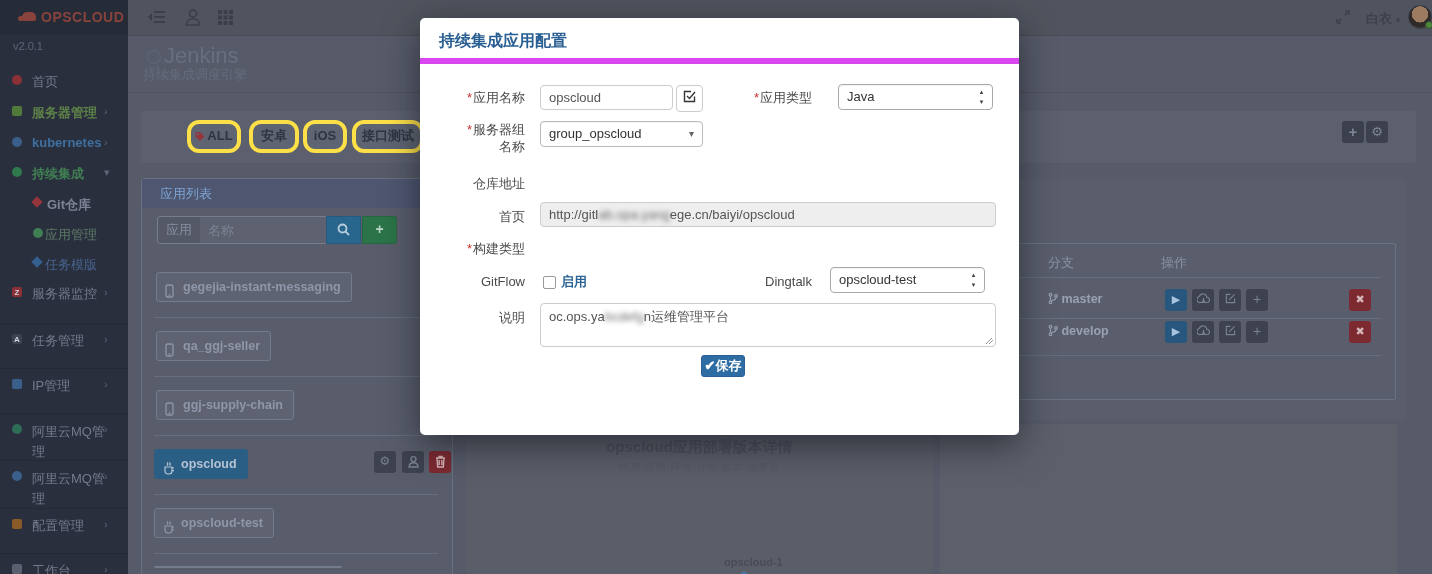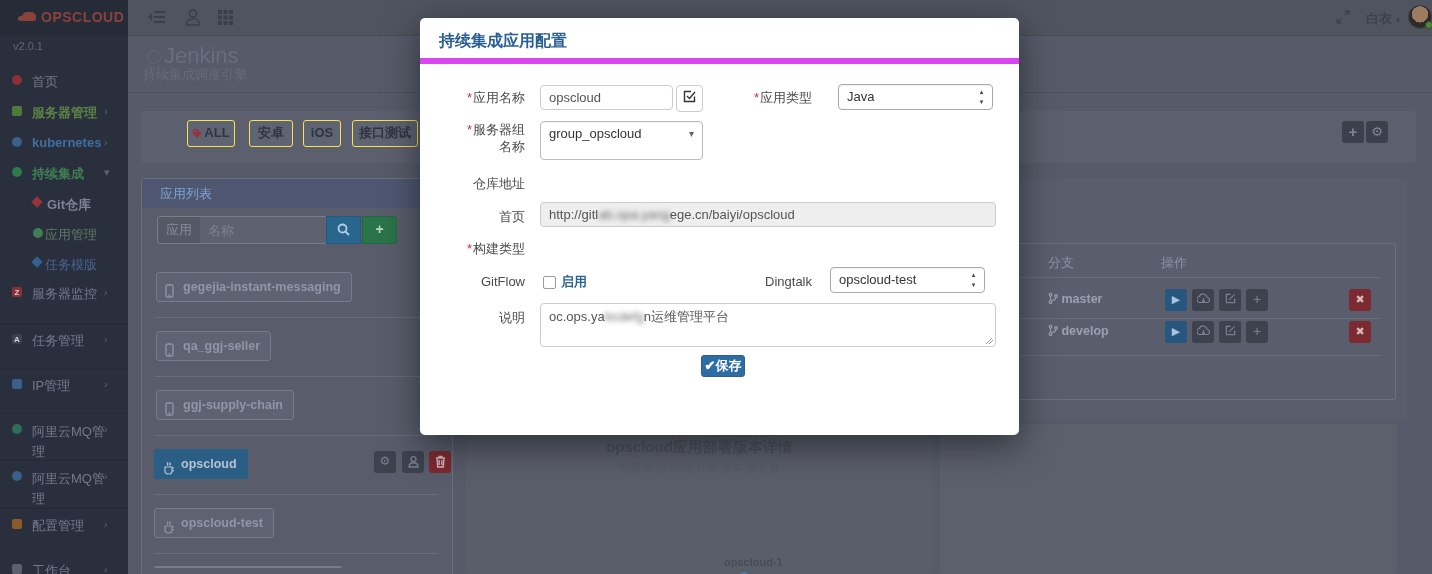--- a/index.html
+++ b/index.html
@@ -35,21 +35,21 @@
   .nicon{color:#3a3f49;}
   .nicon svg{display:block;}
   .username{font-size:13px;color:#3c414b;font-weight:bold;}
   .avatar{width:22px;height:22px;border-radius:50%;background:radial-gradient(circle at 50% 38%,#9c7b60 0 46%,#2e2a28 47% 72%,#3c3a40 73%);border:1px solid #3a3e47;}
   .status-dot{width:6px;height:6px;border-radius:50%;background:#4a8a3a;border:1px solid #3a4a34;}
   
   .page-title{font-size:22px;color:#686e7e;font-weight:normal;}
   .page-sub{font-size:13px;color:#666c7c;}
   .hline{border-top:1px solid #4e525e;}
   .card{background:#5c606e;border-radius:3px;}
-  .tabbtn{border:1px solid #fde047;border-radius:3px;color:#2f3440;font-weight:bold;font-size:13px;text-align:center;line-height:23px;background:#5f6472;}
+  .tabbtn{border:4px solid #fde047;border-radius:12px;color:#2f3440;font-weight:bold;font-size:13px;text-align:center;line-height:23px;background:#5f6472;}
   .sqbtn{width:22px;height:22px;border-radius:3px;background:#3b404c;color:#7e8595;text-align:center;line-height:21px;font-size:13px;font-weight:bold;}
   .panel{background:#595d6b;border:1px solid #6a7080;border-radius:3px;}
   .panel-head{background:#4f5770;color:#7ba3d4;font-size:13px;line-height:29px;padding-left:18px;border-bottom:1px solid #45507０;}
   .addon{background:#555965;border:1px solid #777d8c;color:#878da0;font-size:13px;text-align:center;line-height:26px;border-radius:3px 0 0 3px;}
   .searchin{background:#5e6270;border:1px solid #777d8c;border-left:none;color:#9aa1b0;font-size:13px;padding:0 8px;outline:none;}
   .searchin::placeholder{color:#7c8392;}
   .btn-search{background:#28668e;border:1px solid #235a7e;color:#b9cede;text-align:center;line-height:26px;}
   .btn-add{background:#2b7348;border:1px solid #266640;color:#b9d6c4;border-radius:0 3px 3px 0;text-align:center;line-height:25px;font-weight:bold;font-size:14px;}
   .appbox{border:1px solid #747b8b;border-radius:3px;background:#5e6271;color:#8f96a8;font-weight:bold;font-size:12.5px;line-height:28px;padding:0 10px 0 26px;}
   .appbox .bi{position:absolute;left:8px;top:7px;color:#8f96a8;}
@@ -405,21 +405,21 @@
     <span class="req">*</span><span>应用类型</span>
   </div>
   <div class="abs fsel" style="left:410px;top:66px;width:155px;height:26px;margin-left:8px;">
     <span>Java</span>
     <span class="spin"><span>▴</span><br><span>▾</span></span>
   </div>
 
   <div class="abs flabel" style="left:35px;top:103px;width:70px;line-height:17px;">
     <span class="req">*</span><span>服务器组名称</span>
   </div>
-  <div class="abs fsel" style="left:120px;top:103px;width:163px;height:39px;border-color:#bbb;">
+  <div class="abs fsel" style="left:120px;top:103px;width:163px;height:26px;border-color:#bbb;">
     <span>group_opscloud</span>
     <span class="caret1">▾</span>
   </div>
 
   <div class="abs flabel" style="left:20px;top:157px;width:85px;">仓库地址</div>
 
   <div class="abs flabel" style="left:20px;top:190px;width:85px;">首页</div>
   <div class="abs fin dis" style="left:120px;top:184px;width:456px;height:25px;"><span>http://gitl</span><span class="blur">ab.opa.yang</span><span>ege.cn/baiyi/opscloud</span></div>
 
   <div class="abs flabel" style="left:20px;top:222px;width:85px;">

